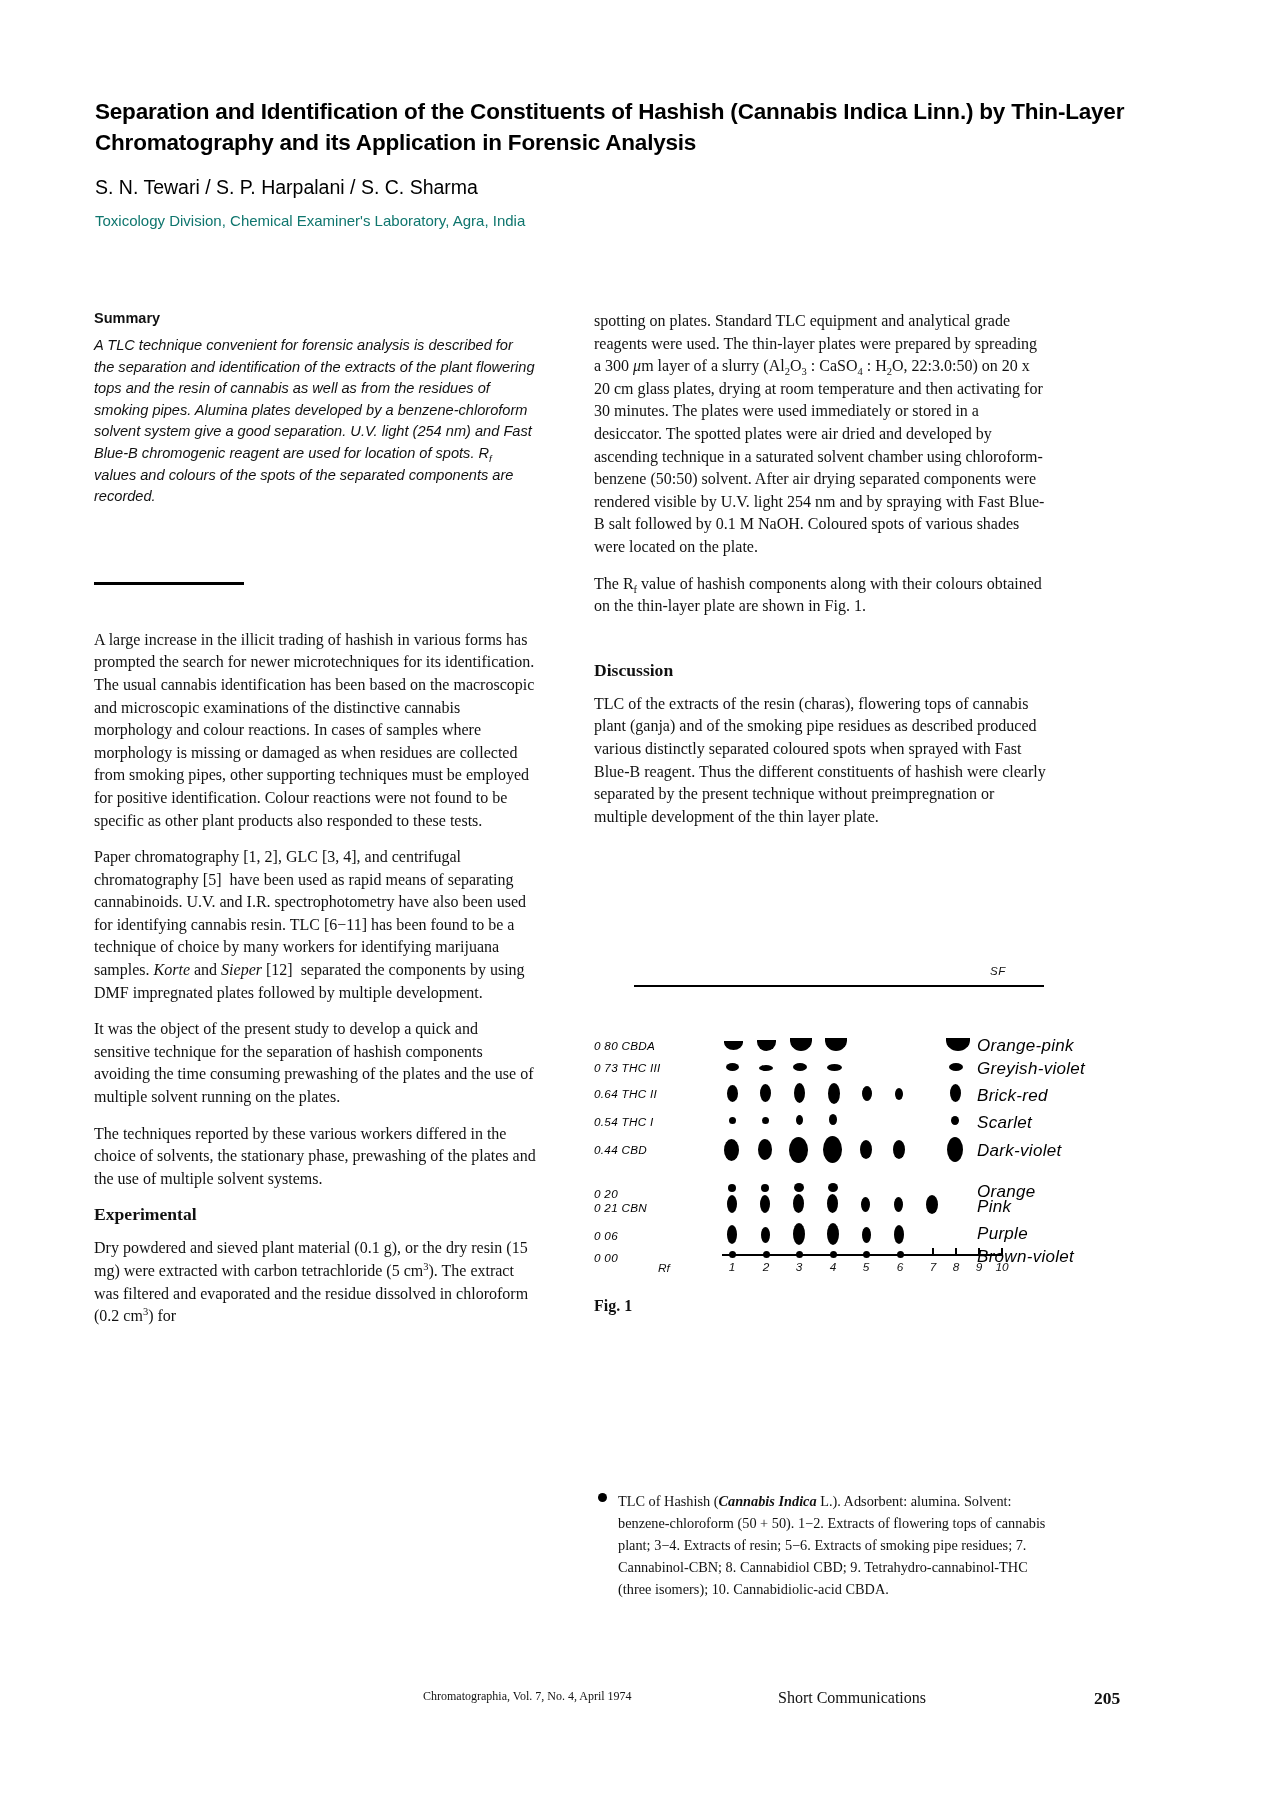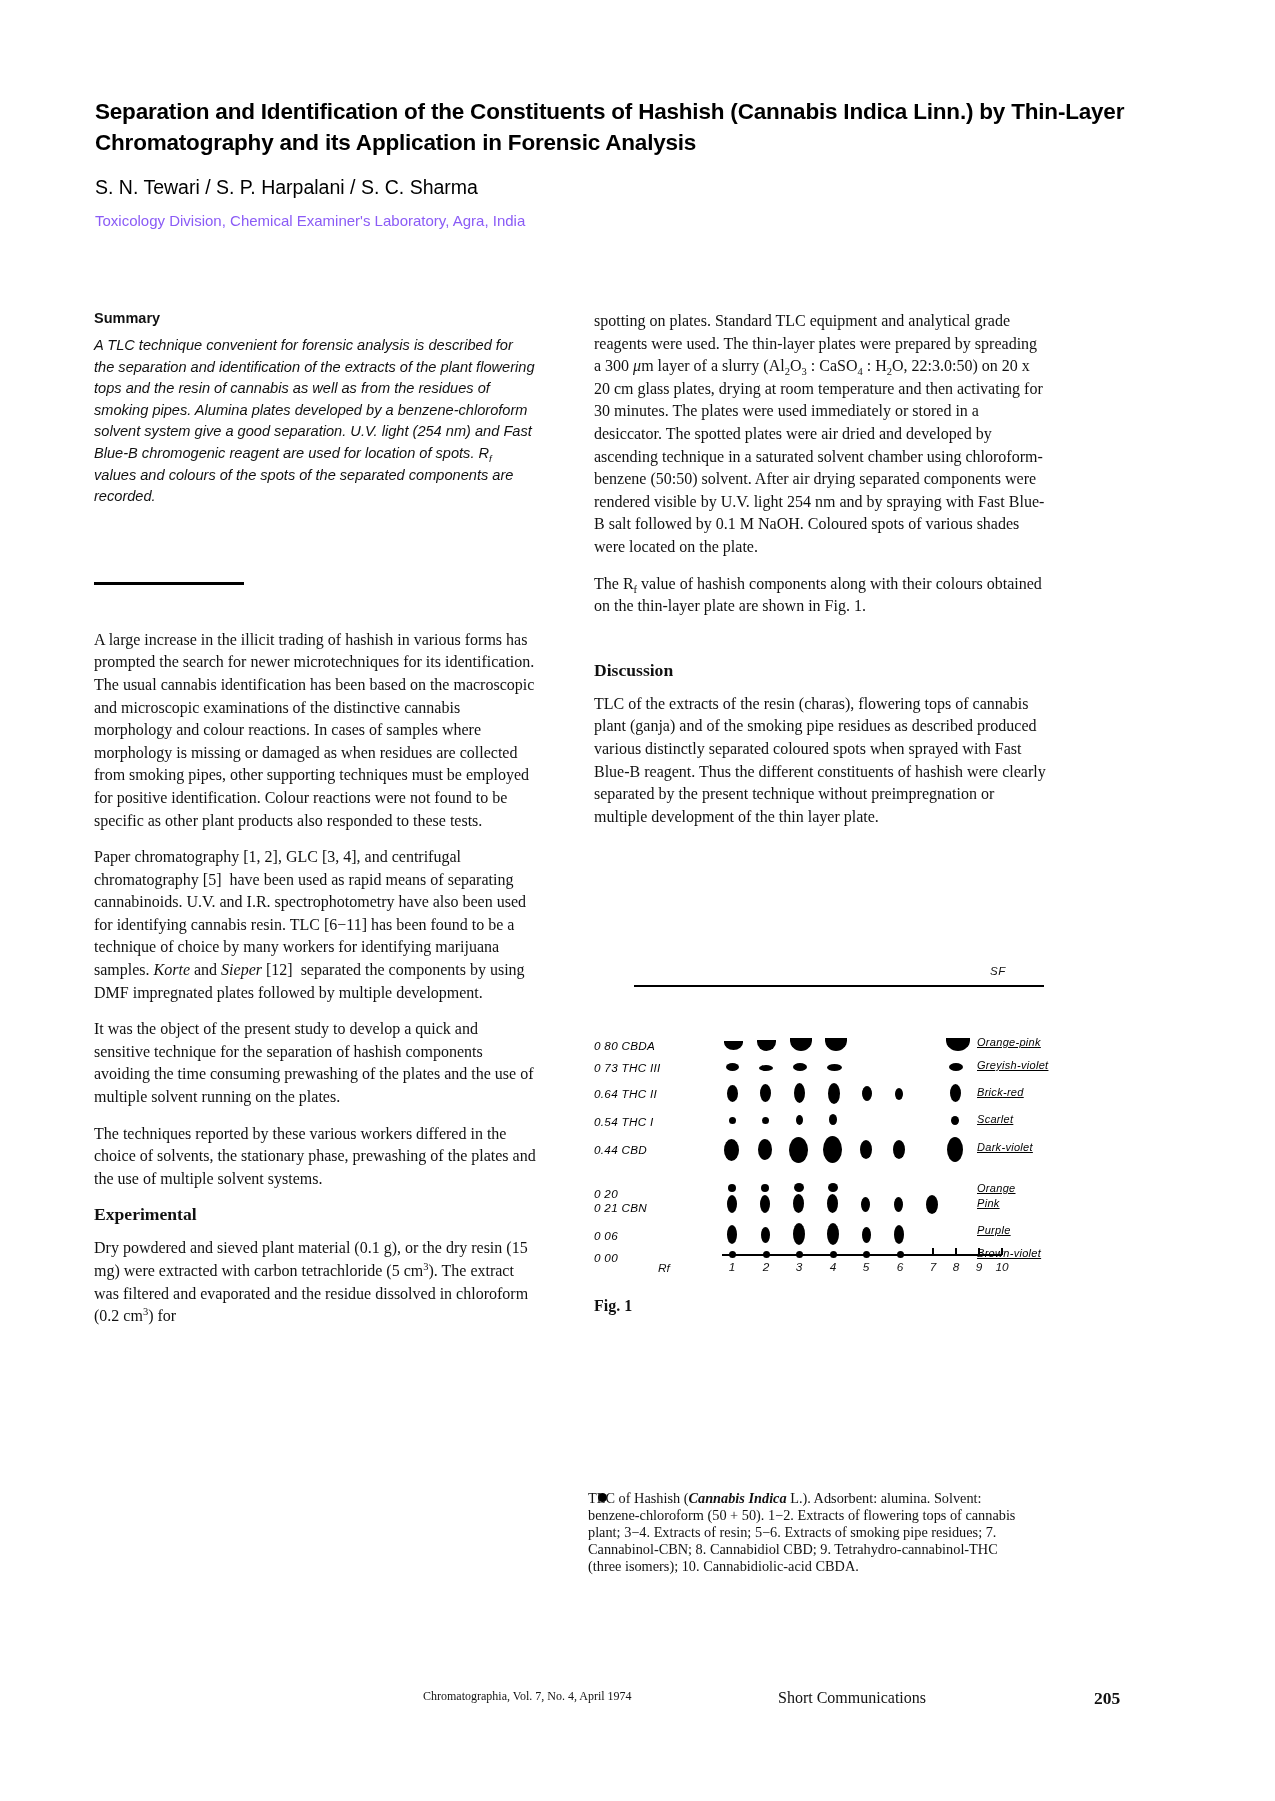--- a/index.html
+++ b/index.html
@@ -22,21 +22,21 @@
     color:#000;
   }
   .authors {
     position:absolute; left:95px; top:174px; width:900px;
     font-family:"Liberation Sans", sans-serif;
     font-size:19.5px; line-height:26px; color:#000;
   }
   .affiliation {
     position:absolute; left:95px; top:210px; width:900px;
     font-family:"Liberation Sans", sans-serif;
-    font-size:15px; line-height:22px; color:#8b5cf6;
+    font-size:15px; line-height:22px; color:#0f766e;
   }
 
   
   .col-left  { position:absolute; left:94px;  top:310px; width:442px; }
   .col-right { position:absolute; left:594px; top:310px; width:452px; }
 
   .summary-head {
     font-family:"Liberation Sans", sans-serif;
     font-size:14.5px; font-weight:bold; margin:0 0 9px 0;
   }
@@ -79,22 +79,22 @@
   }
   .rowlabel {
     position:absolute;
     font-family:"Liberation Sans", sans-serif;
     font-style:italic; font-size:11.7px; letter-spacing:0.3px;
     white-space:nowrap; color:#000;
   }
   .legendlabel {
     position:absolute;
     font-family:"Liberation Sans", sans-serif;
-    font-style:italic; font-size:11px; letter-spacing:0.3px;
-    white-space:nowrap; color:#000;text-decoration:underline;
+    font-style:italic; font-size:17px; letter-spacing:0.3px;
+    white-space:nowrap; color:#000;
   }
   .spot { position:absolute; background:#000; border-radius:50%; }
   .spot.crescent {
     border-radius:0 0 60% 60% / 0 0 100% 100%;
     background:#000;
   }
   .baseline {
     position:absolute; left:128px; top:289px; width:280px; height:2px; background:#000;
   }
   .tick { position:absolute; width:1.6px; height:7px; background:#000; top:283px; }
@@ -107,23 +107,23 @@
     position:absolute; left:64px; top:296px;
     font-family:"Liberation Sans", sans-serif;
     font-style:italic; font-size:11.8px;
   }
   .fig-num {
     position:absolute; left:594px; top:1297px;
     font-family:"Liberation Serif", serif;
     font-size:16px; font-weight:bold;
   }
   .fig-caption {
-    position:absolute; left:588px; top:1490px; width:428px;
-    font-family:"Liberation Serif", serif;
-    font-size:14.3px; line-height:17px;
+    position:absolute; left:618px; top:1490px; width:428px;
+    font-family:"Liberation Serif", serif;
+    font-size:14.3px; line-height:22px;
   }
   .fig-bullet {
     position:absolute; left:598px; top:1493px;
     width:9px; height:9px; border-radius:50%; background:#000;
   }
   .fig-caption b { font-weight:bold; font-style:italic; }
 
   
   .footer {
     position:absolute; left:0; top:1689px; width:1275px; height:24px;

